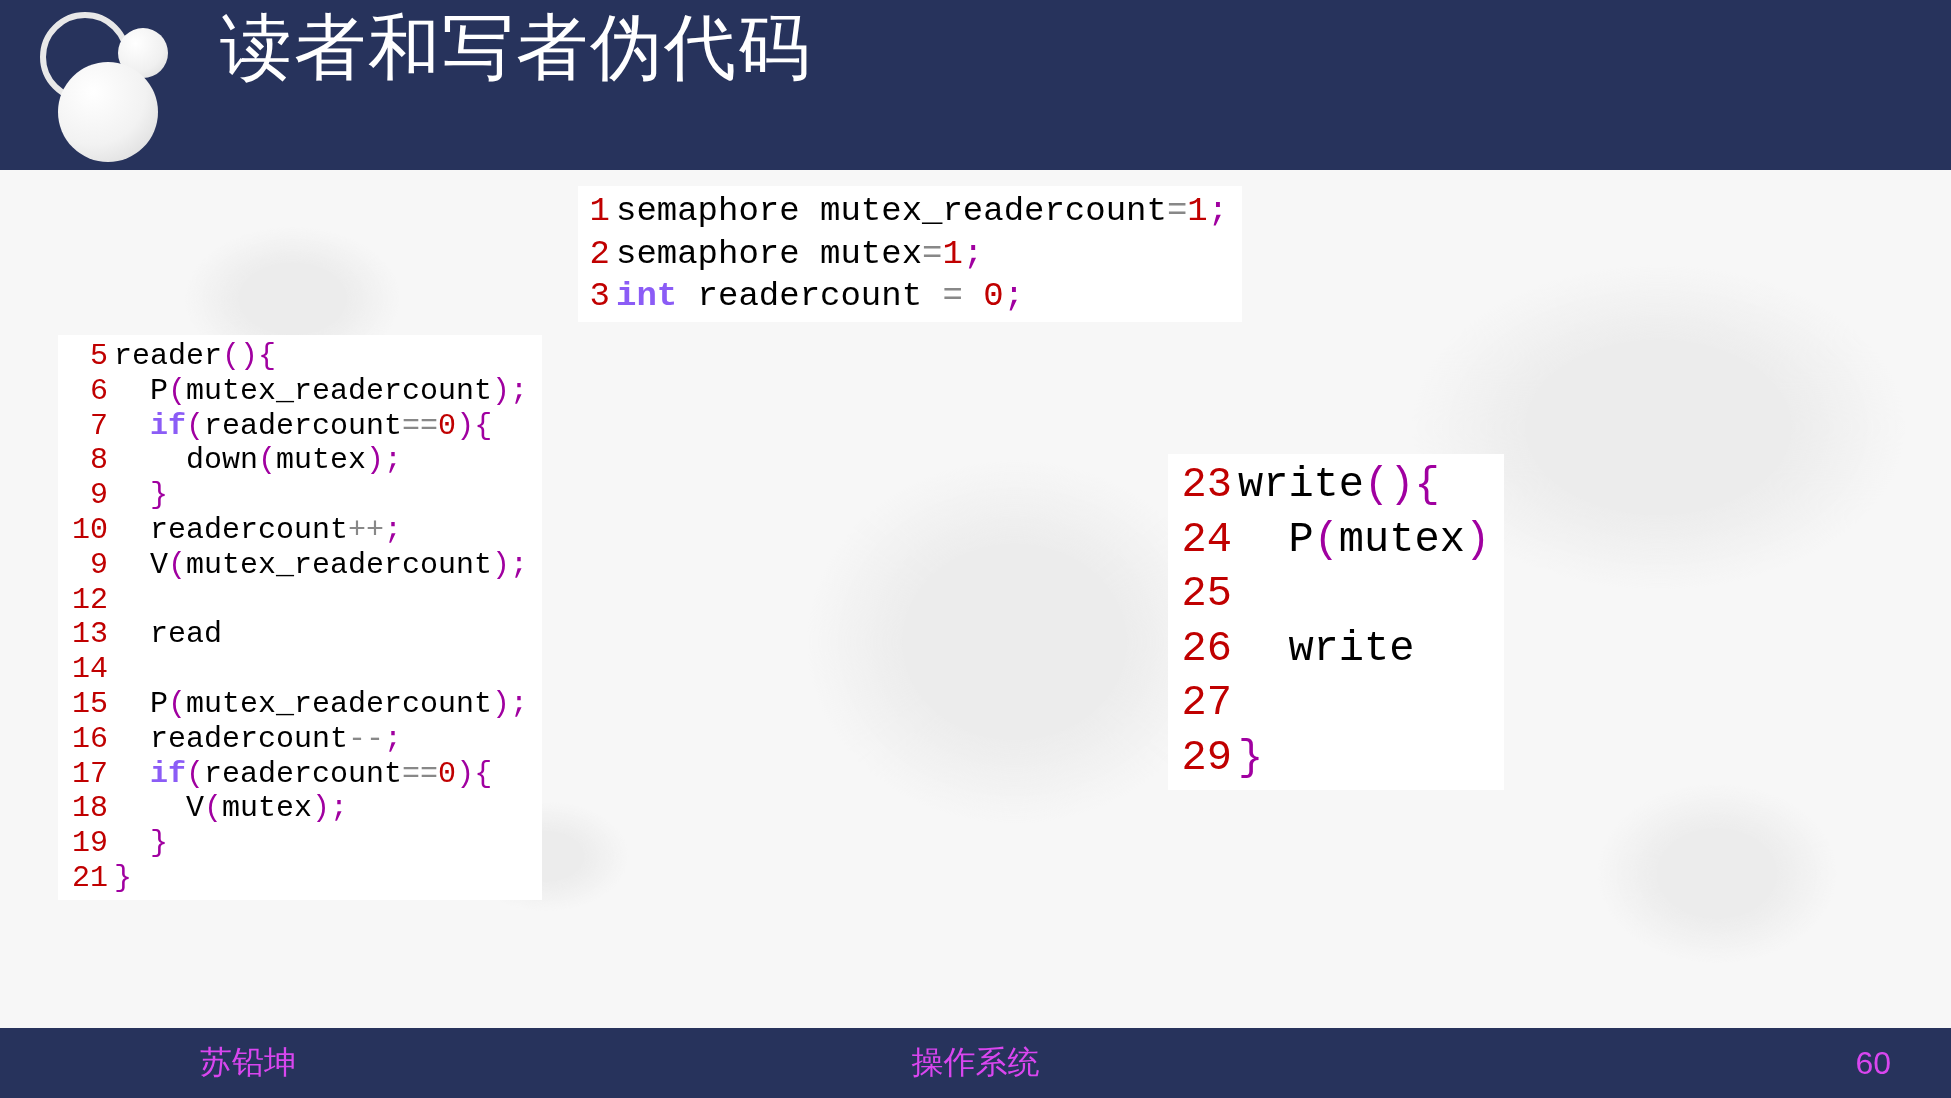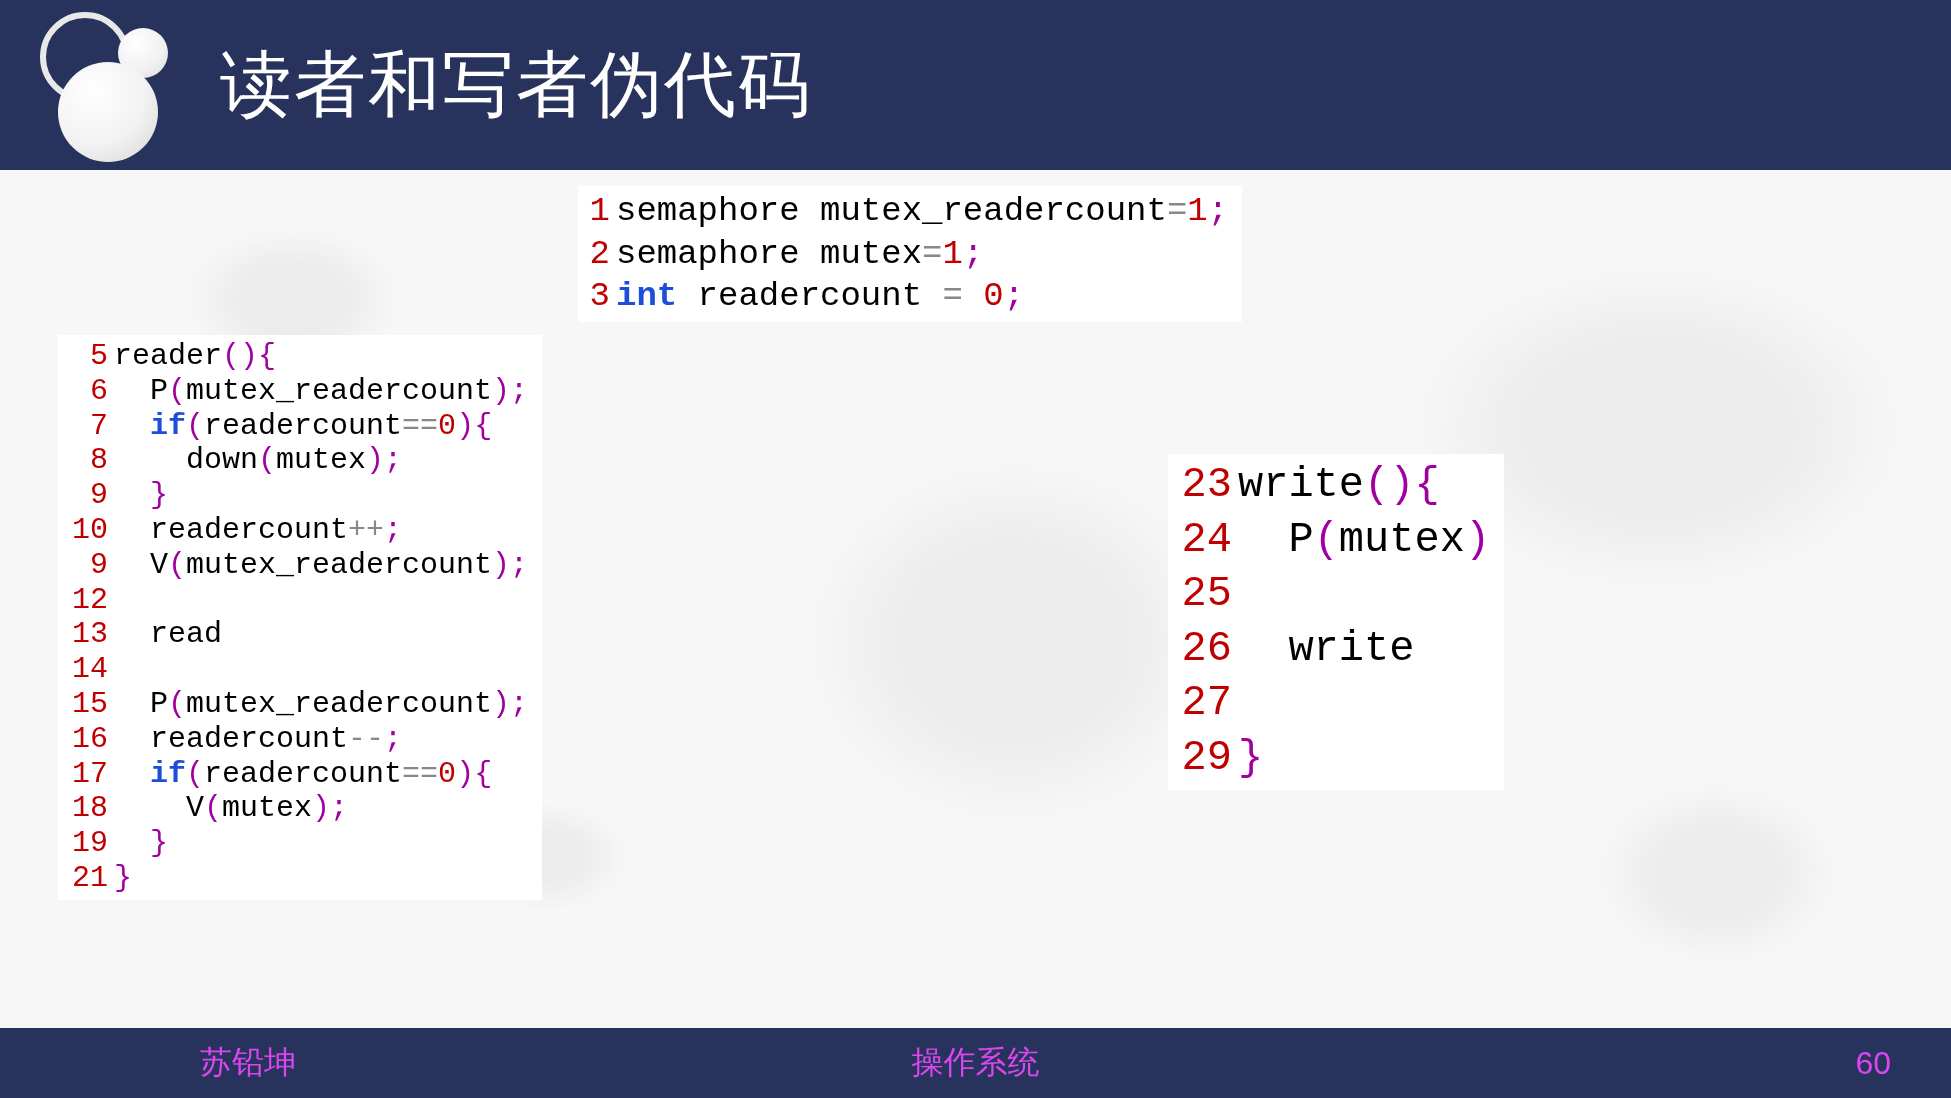--- a/index.html
+++ b/index.html
@@ -23,21 +23,21 @@
         radial-gradient(ellipse 380px 250px at 85% 30%, #e2e2e2 35%, transparent 65%),
         radial-gradient(ellipse 200px 150px at 88% 82%, #e2e2e2 30%, transparent 60%),
         radial-gradient(ellipse 150px 100px at 28% 80%, #e2e2e2 25%, transparent 55%);
       opacity: 0.5;
       z-index: 0;
     }
     .header {
       background: #27335c;
       height: 170px;
       display: flex;
-      align-items: center;
+      align-items: flex-start;
       position: relative;
       z-index: 2;
     }
     .circles {
       position: relative;
       width: 190px;
       height: 170px;
     }
     .circle1 {
       position: absolute;
@@ -100,21 +100,21 @@
     .code-line { display: flex; white-space: pre; }
     .ln { 
       color: #c00000; 
       text-align: right; 
       margin-right: 6px;
       user-select: none;
     }
     .cb-top .ln { width: 24px; }
     .cb-left .ln { width: 42px; }
     .cb-right .ln { width: 56px; }
-    .kw { color: #1d4ed8; font-weight: bold; }
+    .kw { color: #8b5cf6; font-weight: bold; }
     .num { color: #c00000; }
     .op { color: #888888; }
     .punct { color: #a000a0; }
     .footer {
       position: absolute;
       bottom: 0; left: 0; right: 0;
       height: 70px;
       background: #27335c;
       color: #d946ef;
       display: flex;

